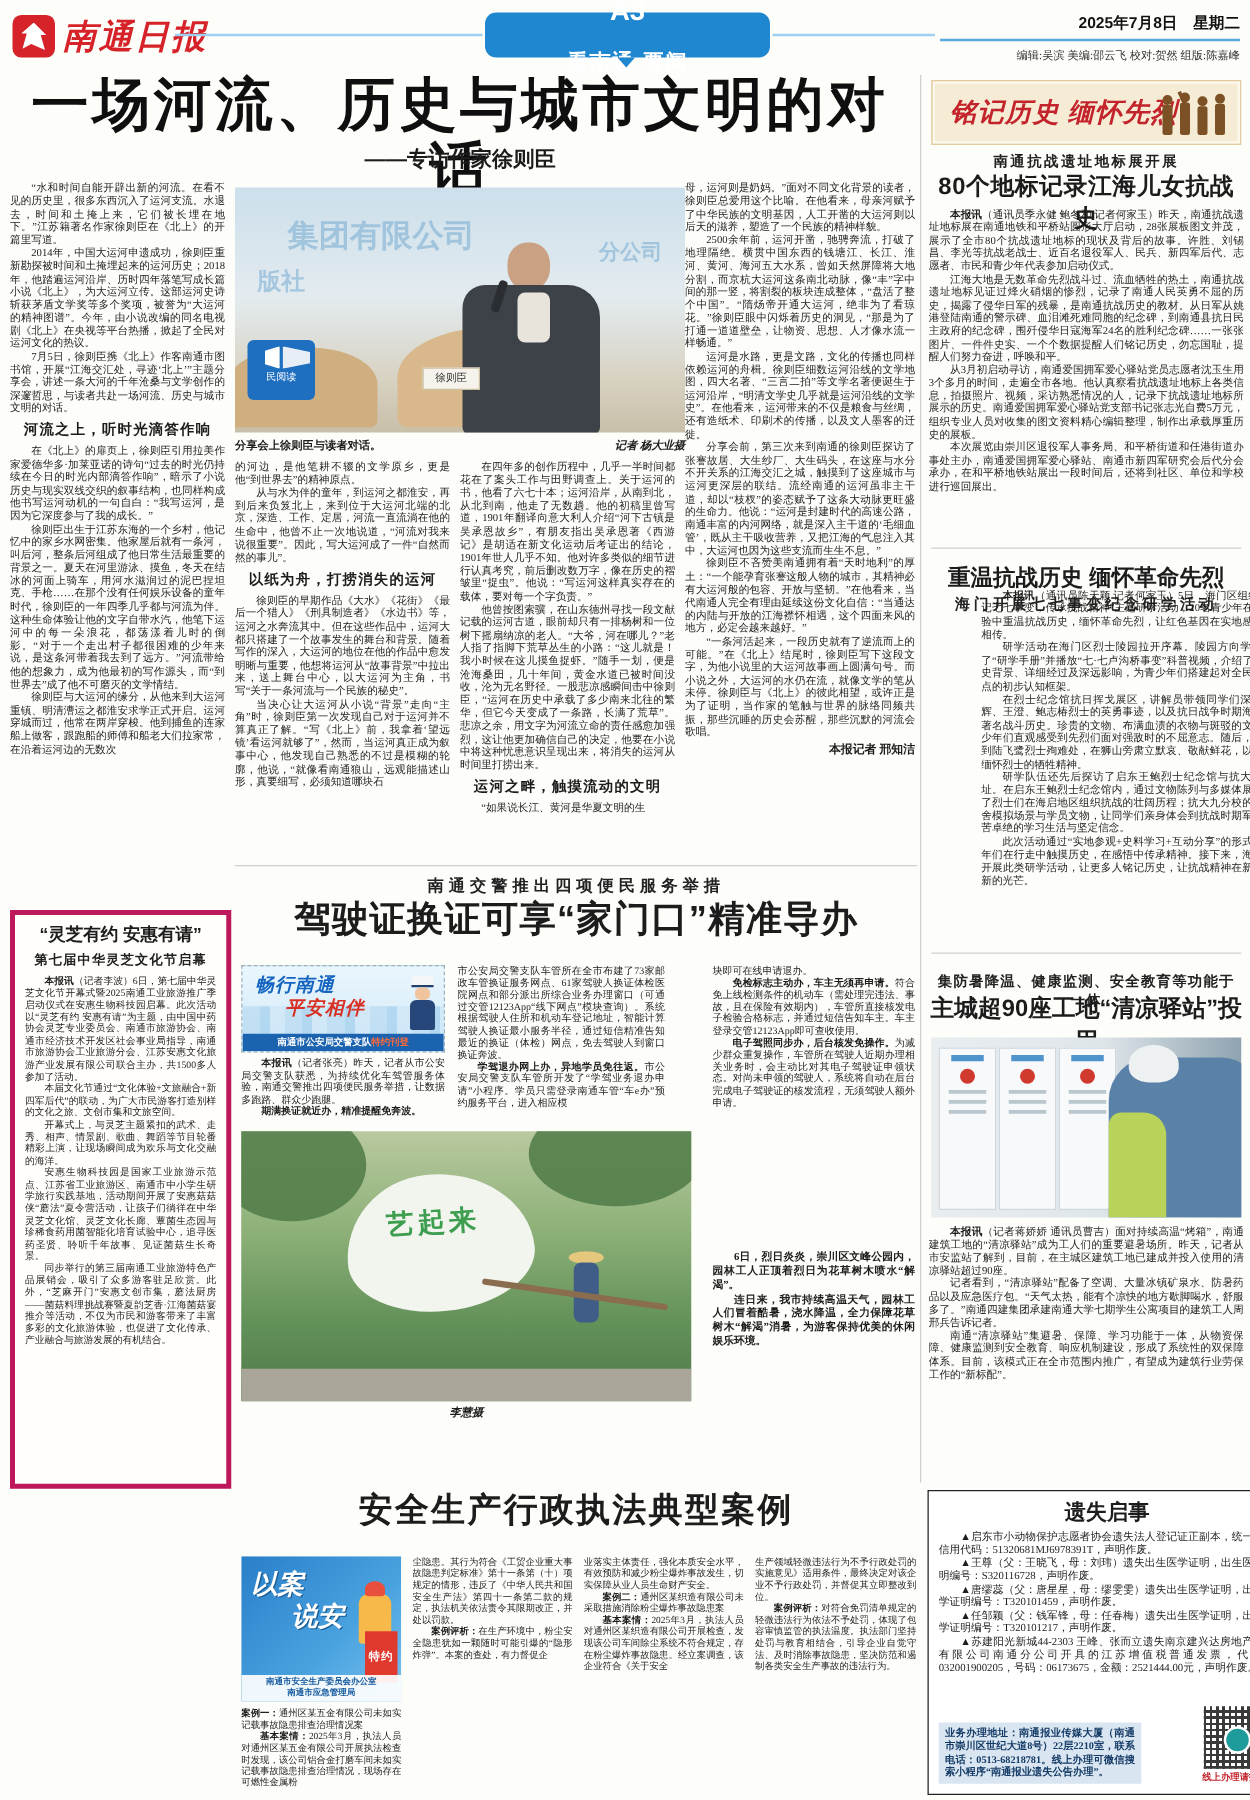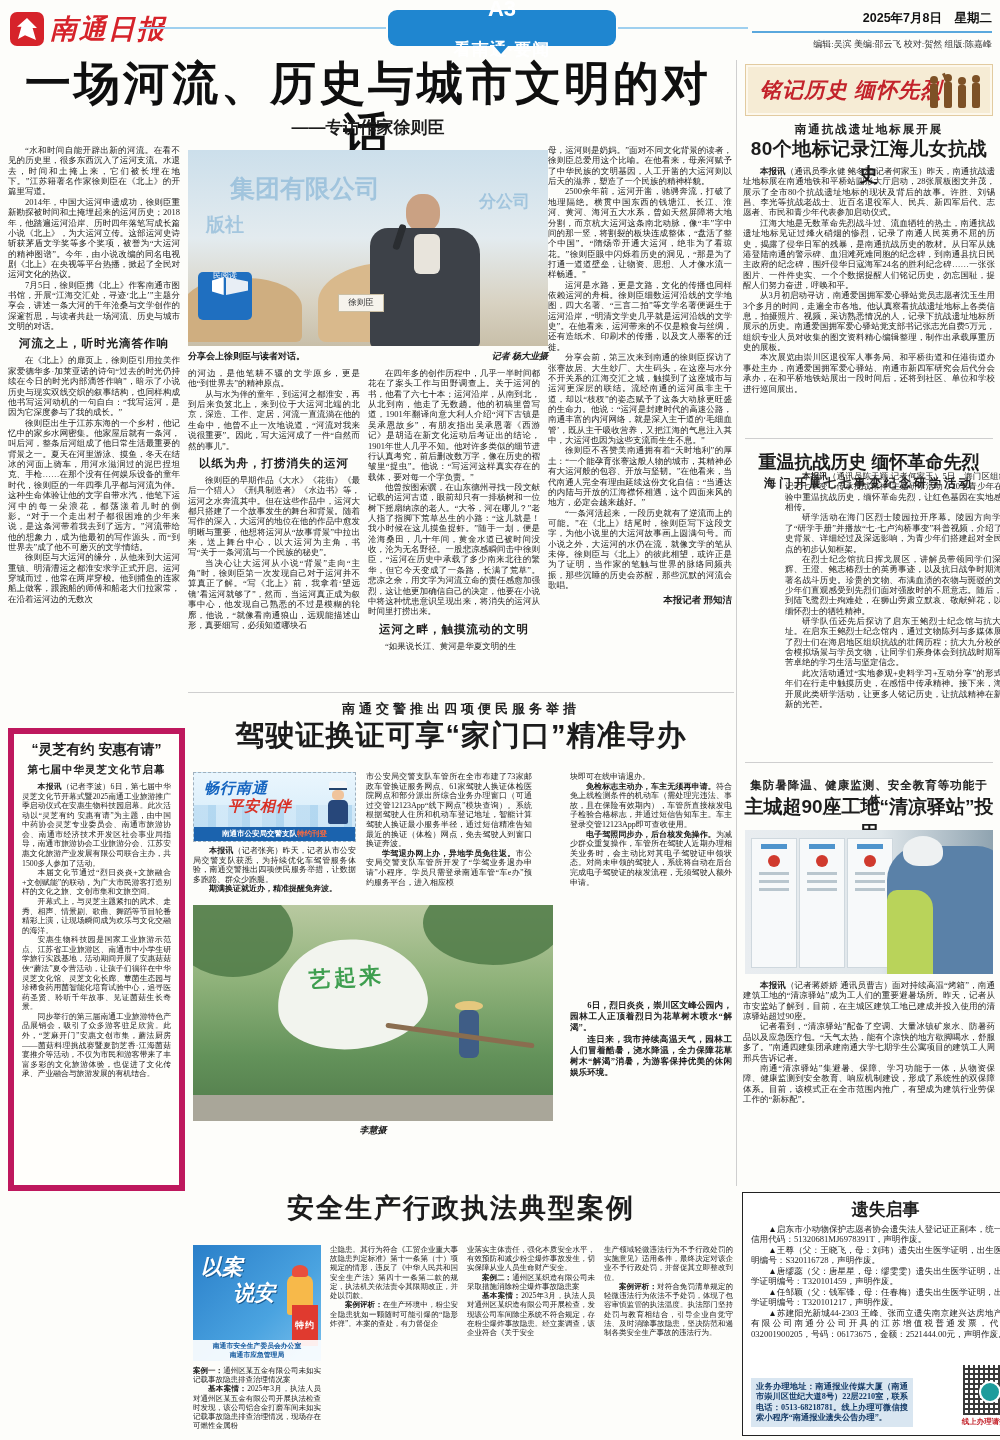--- a/index.html
+++ b/index.html
@@ -36,21 +36,21 @@
   
   .mphoto{left:188px;top:150px;width:360px;height:196px;background:linear-gradient(180deg,#ccdfeb 0%,#e3ebef 45%,#d8d2c2 78%,#c8bfa9 100%);overflow:hidden;}
   .bg-t{position:absolute;color:#85b4d6;opacity:.65;font-weight:700;}
   .mp-person{position:absolute;right:66px;top:44px;width:120px;height:152px;}
   .mp-head{position:absolute;left:44px;top:0;width:34px;height:38px;background:#caa183;border-radius:45%;}
   .mp-body{position:absolute;left:8px;top:34px;width:110px;height:120px;background:#3d4148;border-radius:18px 26px 6px 6px;}
   .mp-shirt{position:absolute;left:52px;top:40px;width:26px;height:40px;background:#e8e4dc;border-radius:6px;}
   .mp-mic{position:absolute;left:34px;top:30px;width:7px;height:26px;background:#2a2d31;border-radius:3px;transform:rotate(18deg);}
   .mp-chair{position:absolute;left:130px;top:112px;width:150px;height:80px;background:#d9b98c;border-radius:50% 50% 8px 8px;}
   .mp-chair2{position:absolute;left:-6px;top:128px;width:120px;height:64px;background:#cfae80;border-radius:46% 46% 6px 6px;}
-  .mp-logo{position:absolute;left:10px;bottom:26px;width:54px;height:48px;background:#1f6fc0;border-radius:5px;color:#fff;font-size:8px;text-align:center;line-height:1.1;box-sizing:border-box;}
+  .mp-logo{position:absolute;left:10px;bottom:26px;width:54px;height:48px;background:#1f6fc0;border-radius:5px;color:#fff;font-size:8px;text-align:center;line-height:1.1;padding-top:26px;box-sizing:border-box;}
   .mp-logo:before{content:"";position:absolute;left:14px;top:5px;width:26px;height:18px;background:#fff;clip-path:polygon(0 20%,45% 0,45% 100%,0 80%);}
   .mp-logo:after{content:"";position:absolute;left:28px;top:5px;width:22px;height:18px;background:#e8eef5;clip-path:polygon(0 0,100% 25%,100% 75%,0 100%);}
   .mp-plate{position:absolute;left:150px;bottom:34px;width:44px;height:16px;background:#f6f3ec;border:1px solid #cbbfa4;font-size:8.5px;text-align:center;line-height:15px;color:#333;}
   .mcap{left:188px;top:350px;width:360px;height:15px;display:flex;justify-content:space-between;font-size:9px;}
   .mcap .t{font-weight:700;}
   .mcap .cr{font-style:italic;font-weight:700;color:#222;}
   
   .vrule{width:1px;background:#cfcfcf;}
   .hrule{height:1px;background:#cfcfcf;}
   
@@ -127,21 +127,21 @@
   .sf-col p{font-size:7.5px;line-height:1.23;}
   .sfA{left:193px;}.sfB{left:330px;}.sfC{left:467px;}.sfD{left:604px;width:129px;}
   .case-box{width:128px;height:116px;background:linear-gradient(135deg,#2a7fc9 0%,#4aa3e0 60%,#7cc1ec 100%);position:relative;margin-bottom:5px;overflow:hidden;}
   .case-box .w1{position:absolute;left:8px;top:8px;font-size:21px;font-weight:900;font-style:italic;color:#fff;text-shadow:1px 1px 0 #195a91;}
   .case-box .w2{position:absolute;left:40px;top:34px;font-size:21px;font-weight:900;font-style:italic;color:#fff;text-shadow:1px 1px 0 #195a91;}
   .case-box .fig{position:absolute;right:8px;top:30px;width:26px;height:40px;background:#f7b94a;border-radius:8px 8px 3px 3px;}
   .case-box .fig:before{content:"";position:absolute;left:5px;top:-10px;width:16px;height:12px;background:#e94f3d;border-radius:50% 50% 20% 20%;}
   .case-box .orgs{position:absolute;left:0;bottom:0;width:100%;background:rgba(255,255,255,.92);color:#155a9e;font-size:6.8px;font-weight:700;text-align:center;line-height:1.25;padding:2px 0;}
   .case-box .tag{position:absolute;right:3px;top:60px;background:#e03a2f;color:#fff;font-size:9px;font-weight:700;padding:14px 3px;letter-spacing:1px;}
   
-  .lz{left:8px;top:728px;width:177px;height:463px;border:6px solid #be185d;background:#fffefb;box-sizing:border-box;padding:7px 8px;}
+  .lz{left:8px;top:728px;width:177px;height:463px;border:4px solid #be185d;background:#fffefb;box-sizing:border-box;padding:7px 8px;}
   .lz h2{margin:0;text-align:center;font-size:14px;font-weight:900;font-family:"Liberation Sans",sans-serif;}
   .lz h3{margin:4px 0 5px;text-align:center;font-size:10.5px;font-weight:700;letter-spacing:1px;color:#222;}
   .lz p{margin:0;font-size:7.8px;line-height:1.23;text-align:justify;text-indent:2em;}
   .lz p b{font-weight:700;}
 </style>
 </head>
 <body>
 
 <div id="page">
 
@@ -382,20 +382,20 @@
   <div class="abs colbox sf-col sfD hide">
       <p class="cont">生产领域轻微违法行为不予行政处罚的实施意见》适用条件，最终决定对该企业不予行政处罚，并督促其立即整改到位。</p>
       <p><b>案例评析：</b>对符合免罚清单规定的轻微违法行为依法不予处罚，体现了包容审慎监管的执法温度。执法部门坚持处罚与教育相结合，引导企业自觉守法、及时消除事故隐患，坚决防范和遏制各类安全生产事故的违法行为。</p>
     </div>
 
   <div class="abs lz hide">
     <h2>“灵芝有约 安惠有请”</h2>
     <h3>第七届中华灵芝文化节启幕</h3>
     <div>
         <p><b>本报讯</b>（记者李波）6日，第七届中华灵芝文化节开幕式暨2025南通工业旅游推广季启动仪式在安惠生物科技园启幕。此次活动以“灵芝有约 安惠有请”为主题，由中国中药协会灵芝专业委员会、南通市旅游协会、南通市经济技术开发区社会事业局指导，南通市旅游协会工业旅游分会、江苏安惠文化旅游产业发展有限公司联合主办，共1500多人参加了活动。</p>
-        <p>本届文化节通过“烈日炎炎+文旅融合+文创赋能”的联动，为广大市民游客打造别样的文化之旅、文创市集和文旅空间。</p>
+        <p>本届文化节通过“文化体验+文旅融合+新四军后代”的联动，为广大市民游客打造别样的文化之旅、文创市集和文旅空间。</p>
         <p>开幕式上，与灵芝主题紧扣的武术、走秀、相声、情景剧、歌曲、舞蹈等节目轮番精彩上演，让现场瞬间成为欢乐与文化交融的海洋。</p>
         <p>安惠生物科技园是国家工业旅游示范点、江苏省工业旅游区、南通市中小学生研学旅行实践基地，活动期间开展了安惠菇菇侠“蘑法”夏令营活动，让孩子们徜徉在中华灵芝文化馆、灵芝文化长廊、蕈菌生态园与珍稀食药用菌智能化培育试验中心，追寻医药圣贤、聆听千年故事、见证菌菇生长奇景。</p>
         <p>同步举行的第三届南通工业旅游特色产品展销会，吸引了众多游客驻足欣赏。此外，“芝麻开门”安惠文创市集，蘑法厨房——菌菇料理挑战赛暨夏韵芝香·江海菌菇宴推介等活动，不仅为市民和游客带来了丰富多彩的文化旅游体验，也促进了文化传承、产业融合与旅游发展的有机结合。</p>
       </div>
   </div>
 
 </div>
 
 </body></html>

